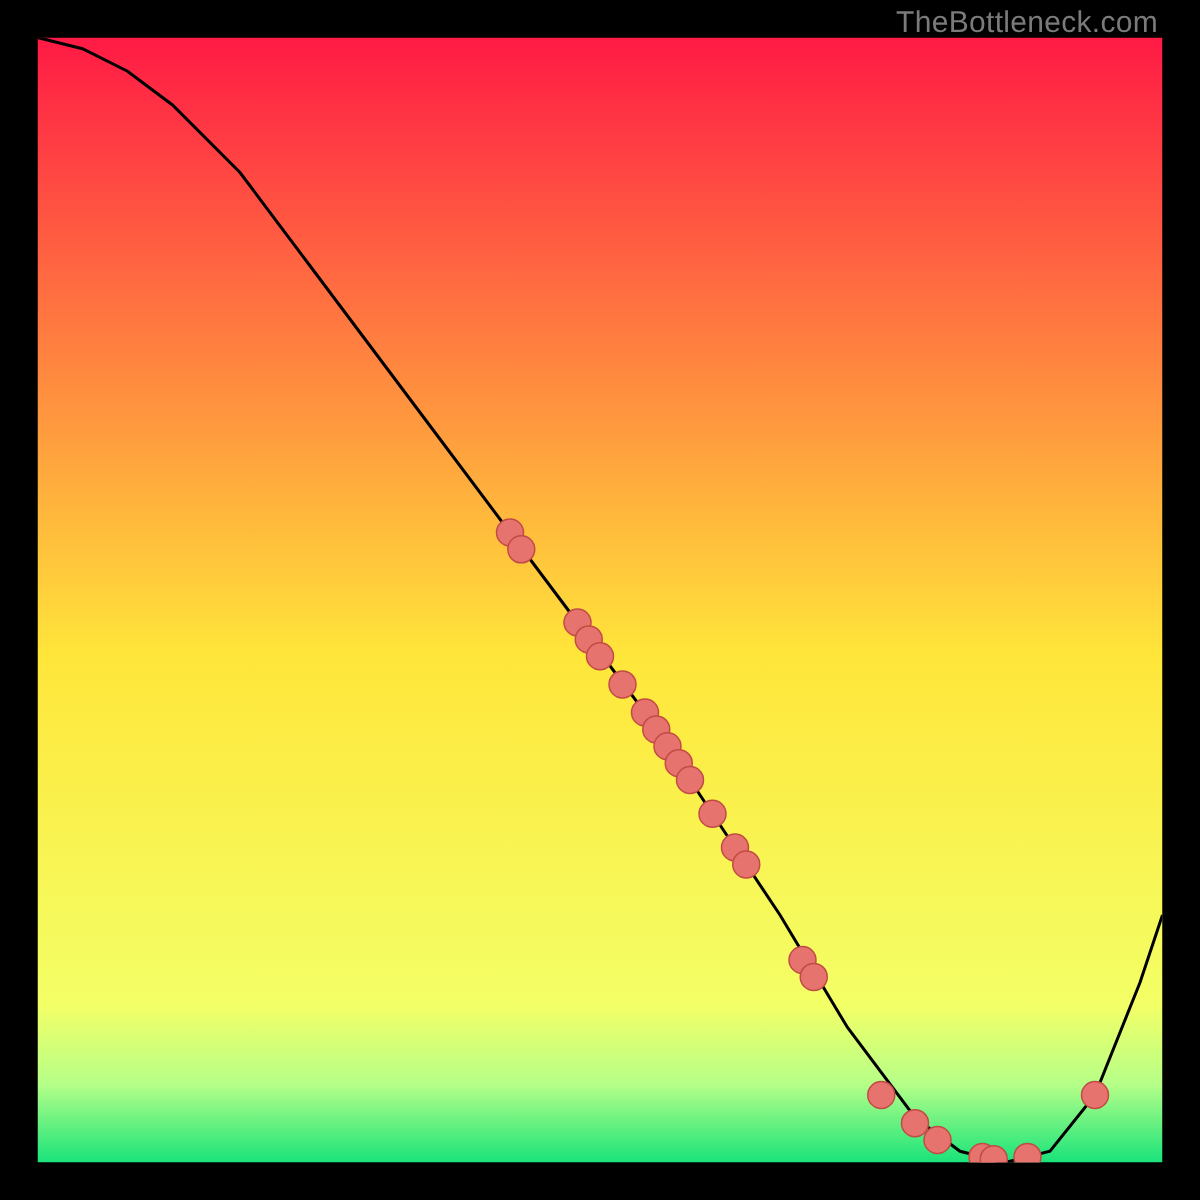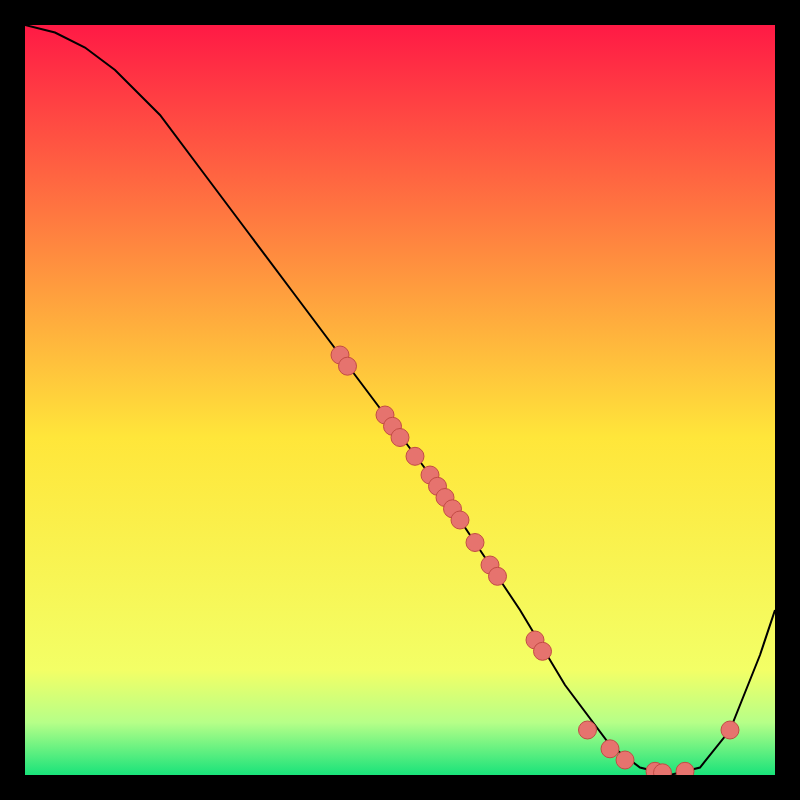--- a/index.html
+++ b/index.html
@@ -73,13 +73,14 @@
           <circle cx="562.5" cy="705.0" r="9" fill="#e6736e" stroke="#c24b45" stroke-width="1"></circle>
           <circle cx="585.0" cy="723.8" r="9" fill="#e6736e" stroke="#c24b45" stroke-width="1"></circle>
           <circle cx="600.0" cy="735.0" r="9" fill="#e6736e" stroke="#c24b45" stroke-width="1"></circle>
           <circle cx="630.0" cy="746.3" r="9" fill="#e6736e" stroke="#c24b45" stroke-width="1"></circle>
           <circle cx="637.5" cy="747.8" r="9" fill="#e6736e" stroke="#c24b45" stroke-width="1"></circle>
           <circle cx="660.0" cy="746.3" r="9" fill="#e6736e" stroke="#c24b45" stroke-width="1"></circle>
           <circle cx="705.0" cy="705.0" r="9" fill="#e6736e" stroke="#c24b45" stroke-width="1"></circle>
         </g>
     </svg>
   </div>
+  <div class="attribution">TheBottleneck.com</div>
 </div>
 
 </body></html>

